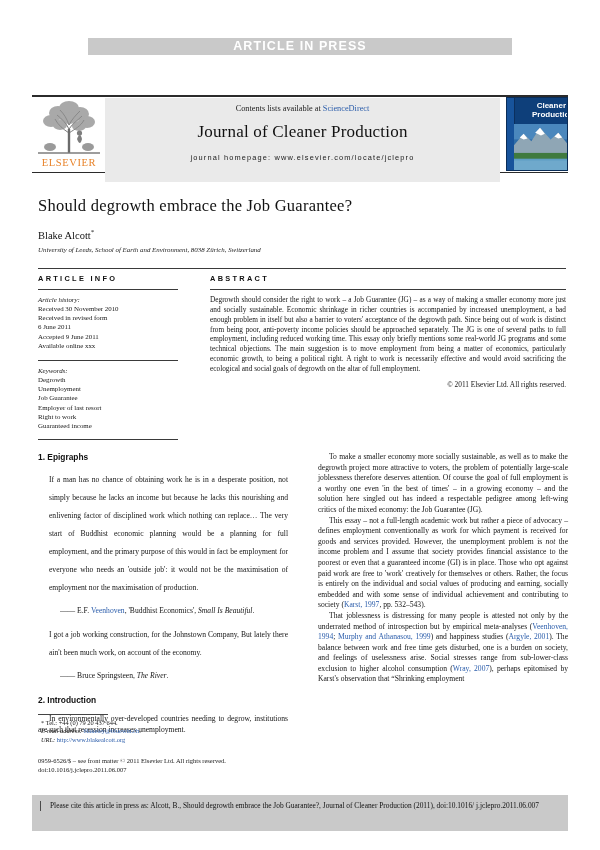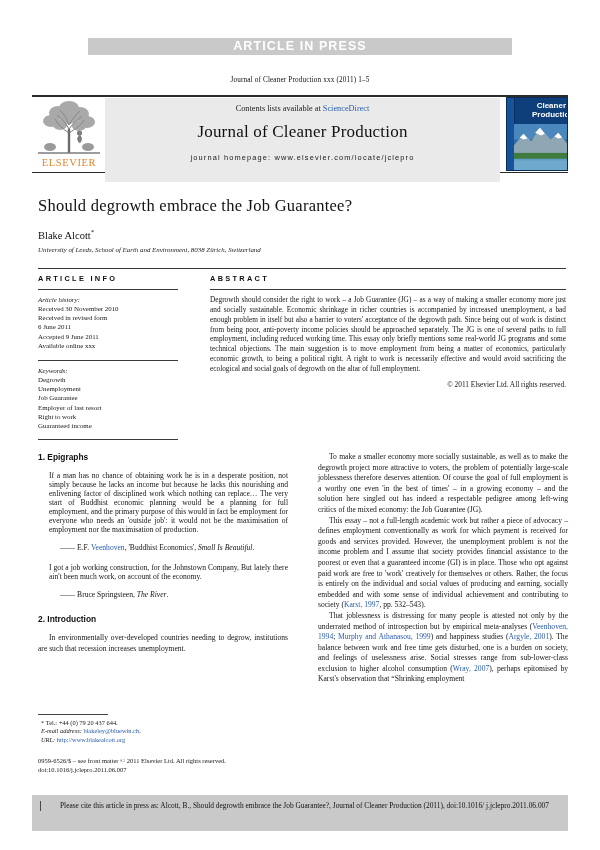--- a/index.html
+++ b/index.html
@@ -276,21 +276,21 @@
     font-size: 7.6px;
     line-height: 10.6px;
     text-align: justify;
     margin: 0 0 0 0;
     text-indent: 11px;
     color: #141414;
   }
   p.body + p.body { margin-top: 0; }
   p.epi {
     font-size: 7.6px;
-    line-height: 9px;
+    line-height: 18px;
     text-align: justify;
     margin: 0 0 9px 0;
     padding-left: 11px;
     text-indent: 0;
     color: #141414;
     font-family: Liberation Serif, serif;
   }
   p.epi-attr {
     font-size: 7.6px;
     line-height: 10.6px;
@@ -341,34 +341,33 @@
     top: 795px;
     width: 536px;
     height: 36px;
     background: #c9c9c9;
     box-sizing: border-box;
     padding: 6px 8px 0 8px;
   }
   .cite-inner {
     background: #c9c9c9;
     border-left: 1.5px solid #4a4a4a;
-    padding-left: 19px;
+    padding-left: 9px;
     font-size: 7.4px;
     line-height: 10.2px;
     color: #111;
   }
 </style>
 </head>
 <body>
 
 <div class="page">
 
   <div class="aip-banner">ARTICLE IN PRESS</div>
 
-  <div class="running-head">Journal of Cleaner Production xxx (2011) 1–5</div>
 
   <div class="masthead">
     <div class="rule-top"></div>
     <div class="rule-bottom"></div>
 
     <div class="elsevier-logo">
       <svg width="66" height="58" viewBox="0 0 66 58">
         <g stroke="#6b6b6b" fill="none" stroke-width="0.9">
           <path d="M33 54 L33 30" stroke-width="2.4"></path>
           <path d="M33 34 C27 30 22 26 19 20"></path>

